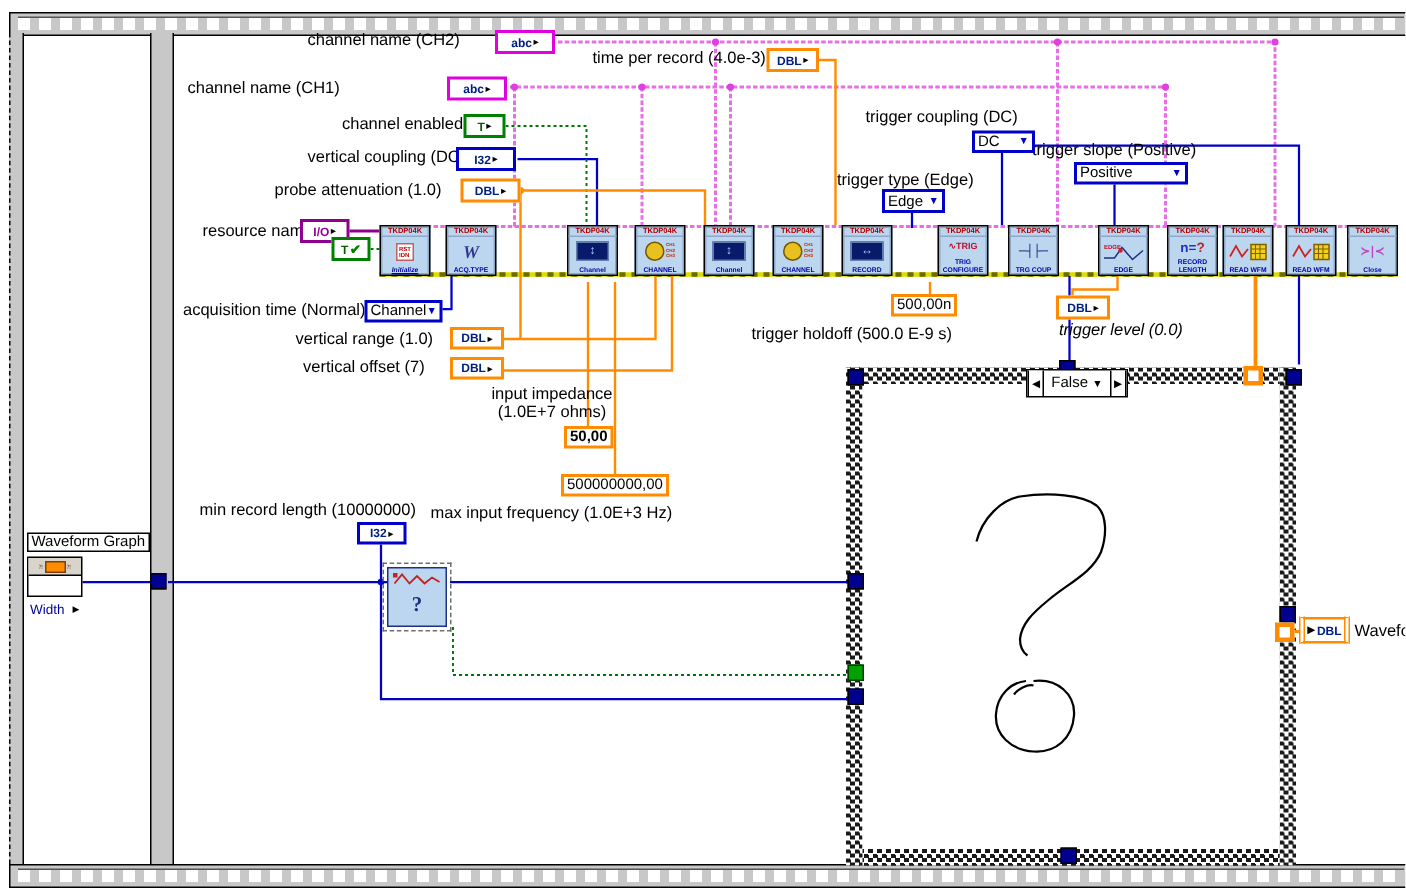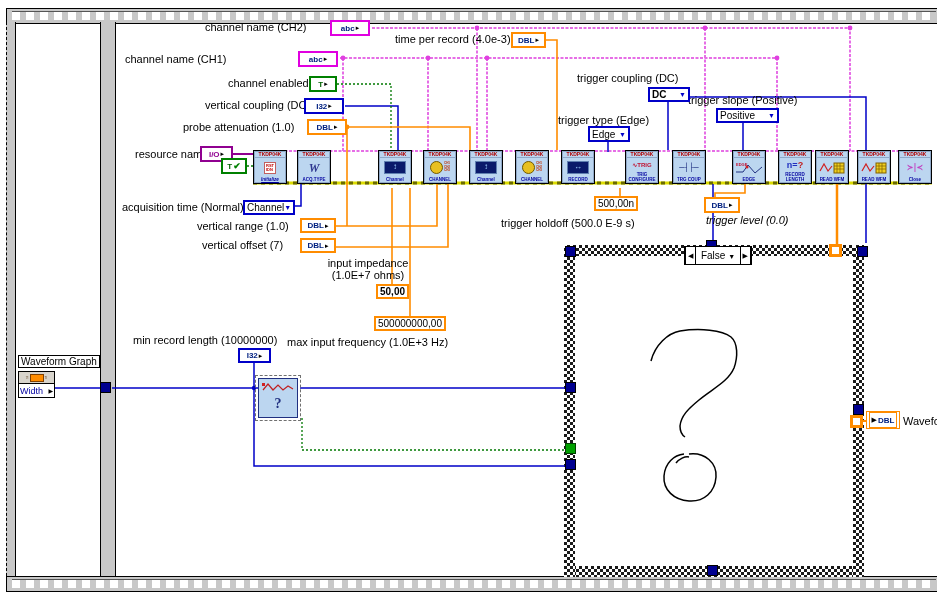--- a/index.html
+++ b/index.html
@@ -145,21 +145,21 @@
   </div>
 
   <div id="propnode">
     <div class="pl" style="left:18px;top:355px;">Waveform Graph</div>
     <div style="position:absolute;left:18px;top:371px;width:37px;height:27px;border:1px solid #000;z-index:5;box-sizing:border-box;background:#fff;">
       <div style="height:11px;background:#d8d4cc;border-bottom:1px solid #000;display:flex;align-items:center;justify-content:center;gap:1px;">
         <span style="font-size:4px;color:#604020;">⁈</span>
         <span style="display:inline-block;width:12px;height:6px;background:#ff8c00;border:1px solid #804000;"></span>
         <span style="font-size:4px;color:#604020;">⁈</span>
       </div>
-      <div style="height:13px;display:flex;align-items:center;justify-content:space-between;padding:0 1px;">
+      <div style="height:13px;display:flex;align-items:center;justify-content:space-between;padding:15px 1px;">
         <span style="font-size:9px;color:#0000a0;">Width</span>
         <span style="font-size:6px;">▶</span>
       </div>
     </div>
   </div>
 
   <div style="position:absolute;left:255px;top:375px;width:46px;height:46px;border:1px dashed #707070;z-index:5;box-sizing:border-box;">
     <div style="position:absolute;left:2px;top:2px;width:40px;height:40px;background:#bcd6f0;border:1px solid #203080;box-sizing:border-box;text-align:center;">
       <svg width="34" height="12">
         <polyline points="2,9 7,3 12,9 17,4 22,9 27,5 32,8" fill="none" stroke="#c02020" stroke-width="1.2"></polyline>
@@ -239,29 +239,29 @@
         <span class="arr">▸</span>
       </div>
       <div class="term t-orange" style="left: 704px; top: 197px; width: 36px; height: 16px;">
         <span>DBL</span>
         <span class="arr">▸</span>
       </div>
       <div class="enum" style="left: 243px; top: 200px; width: 52px; height: 15px;">
         <span>Channel</span>
         <span class="dn">▼</span>
       </div>
-      <div class="enum" style="left: 648px; top: 87px; width: 42px; height: 15px; font-weight: bold;">
+      <div class="enum" style="left: 648px; top: 87px; width: 42px; height: 15px;">
         <span>DC</span>
         <span class="dn">▼</span>
       </div>
       <div class="enum" style="left: 588px; top: 126px; width: 42px; height: 16px;">
         <span>Edge</span>
         <span class="dn">▼</span>
       </div>
-      <div class="enum" style="left: 716px; top: 108px; width: 63px; height: 15px;">
+      <div class="enum" style="left: 716px; top: 108px; width: 76px; height: 15px;">
         <span>Positive</span>
         <span class="dn">▼</span>
       </div>
       <div class="const" style="left: 376px; top: 284px; height: 15px; font-weight: bold;">50,00</div>
       <div class="const" style="left: 374px; top: 316px; height: 15px;">500000000,00</div>
       <div class="const" style="left: 594px; top: 196px; height: 15px;">500,00n</div>
       <div class="vi" style="left: 253px; top: 150px; width: 34px; height: 34px;">
         <div class="hdr">TKDP04K</div>
         <div class="glyph">
           <div style="font:bold 4px/4px Liberation Sans,sans-serif;color:#c00000;background:#fff;border:1px solid #c06060;padding:1px;">RST<br>IDN</div>

